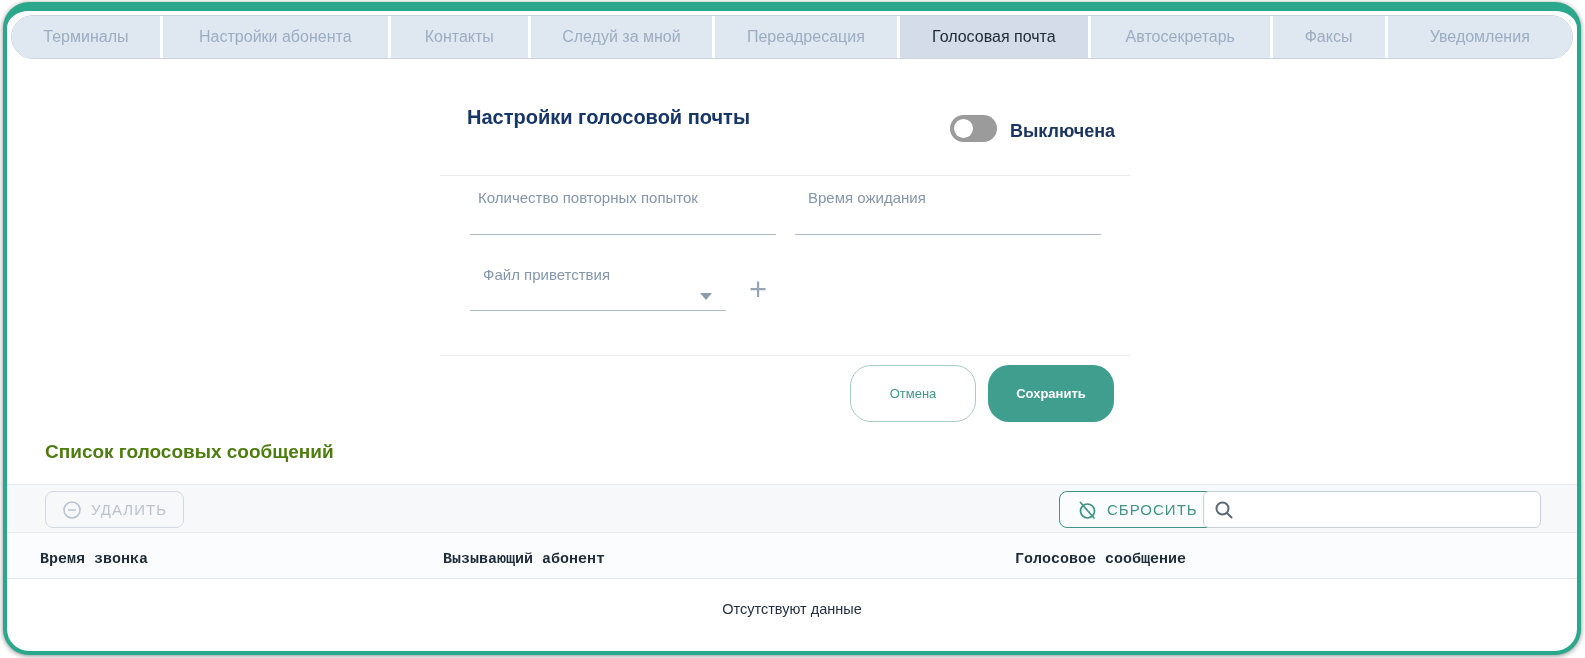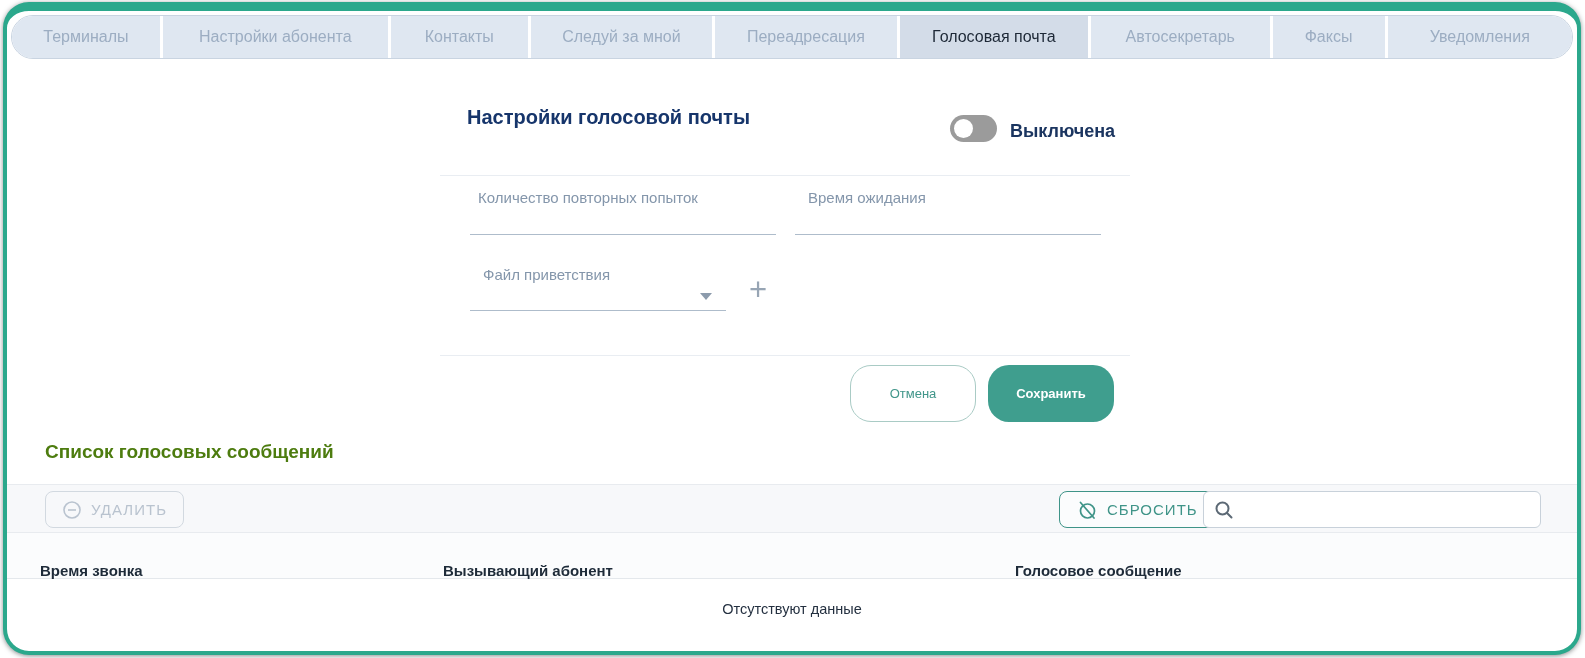--- a/index.html
+++ b/index.html
@@ -83,21 +83,21 @@
     display:flex; align-items:center; padding:0 10px; gap:8px;
   }
   .searchbox input {
     border:none; outline:none; flex:1; font-size:15px; height:30px; background:transparent;
     font-family:"Liberation Sans", sans-serif; color:#2a3542;
   }
   .thead {
     position:absolute; left:0; right:0; top:522px; height:46px;
     background:#fbfcfd; border-bottom:1px solid #e4e8ec;
   }
-  .th { position:absolute; top:29px; font-size:15px; font-weight:700; color:#1e2b39; }
+  .th { position:absolute; top:18px; font-size:15px; font-weight:700; color:#1e2b39;font-family:Liberation Mono, monospace; }
   .th-1 { left:33px; } .th-2 { left:436px; } .th-3 { left:1008px; }
   .empty-row {
     position:absolute; left:0; right:0; top:590px; text-align:center;
     font-size:14.5px; color:#243040;
   }
   svg { display:block; }
 </style>
 </head>
 <body>
 

